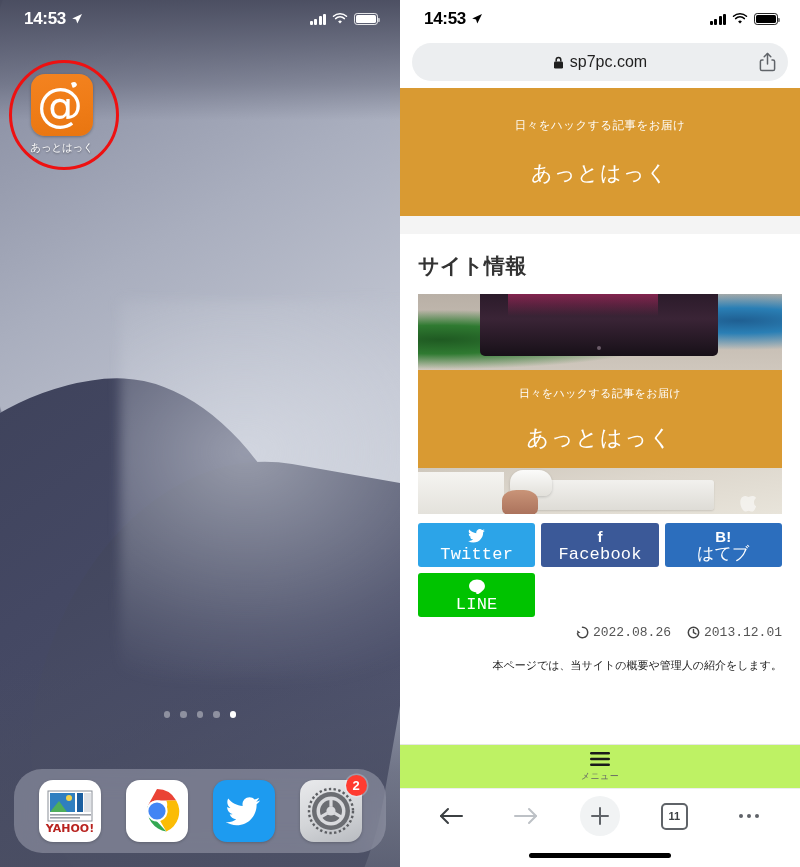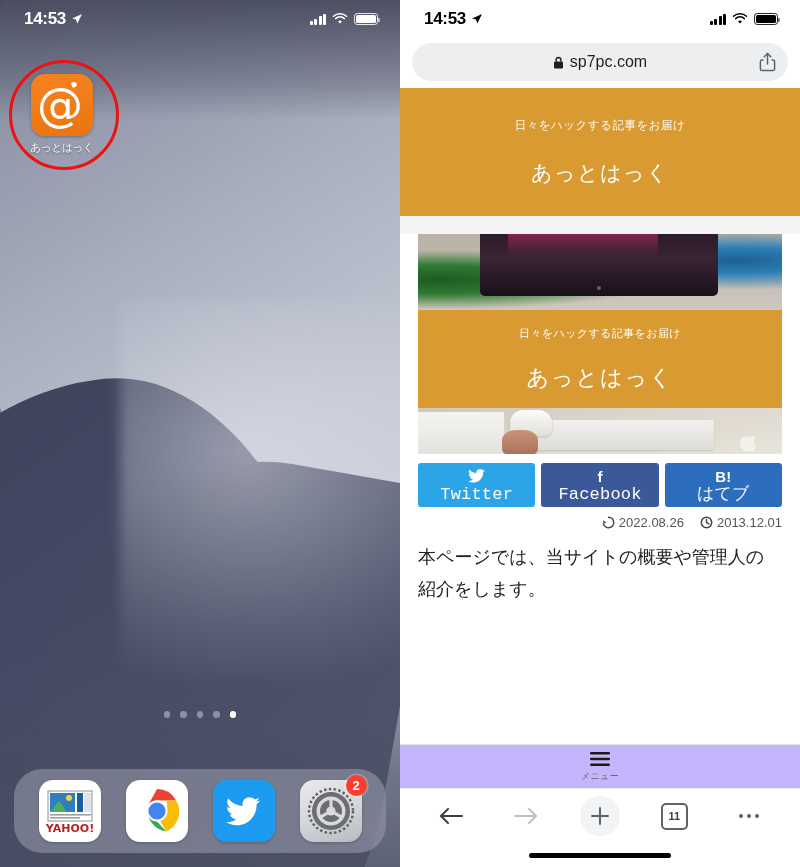--- a/index.html
+++ b/index.html
@@ -392,45 +392,47 @@
     justify-content: center;
     gap: 1px;
     font-size: 12.5px;
     letter-spacing: 0.2px;
   }
   .sbtn .ic { height: 17px; display:flex; align-items:center; justify-content:center; font-weight:bold; font-size: 15px;}
   .sbtn .lb { line-height: 1; font-size: 17px; font-family: Liberation Mono, monospace; }
 
   .dates {
     width: 364px;
-    margin: 8px auto 12px auto;
+    margin: 8px auto 0 auto;
     text-align: right;
     font-size: 13px;
     color: #555;
     display: flex;
     justify-content: flex-end;
     gap: 16px;
     align-items: center;
+    font-family: Liberation Mono, monospace;
   }
   .dates span { display: inline-flex; align-items: center; gap: 4px; }
 
   .lead {
     width: 364px;
-    margin: 0 auto 0 auto;
-    font-size: 18px;
+    margin: 16px auto 0 auto;
+    font-size: 11px;
     line-height: 1.75;
     color: #222;
+    text-align: right;
   }
 
   
   .site-nav {
     position: absolute;
     left: 0; right: 0; bottom: 78px;
     height: 44px;
-    background: #c4b5fd;
+    background: #bef264;
     border-top: 1px solid #e6e6e6;
     display: flex;
   }
   .site-nav .item {
     flex: 1;
     display: flex; flex-direction: column;
     align-items: center; justify-content: center;
     gap: 3px;
     color: #222;
   }
@@ -647,20 +649,21 @@
     </div>
 
     <div class="site-hero">
       <div class="tagline">日々をハックする記事をお届け</div>
       <div class="sitename">あっとはっく</div>
     </div>
 
     <div class="content-gap"></div>
 
     <div class="page-body">
+      <div class="section-title">サイト情報</div>
 
       <div class="eyecatch">
         <div class="ec-top"></div>
         <div class="ec-monitor"></div>
         <div class="ec-monitorglow"></div>
         <div class="ec-bottom"></div>
         <div class="ec-pad"></div>
         <div class="ec-keyboard"></div>
         <div class="ec-mouse"></div>
         <div class="ec-hand"></div>
@@ -688,20 +691,28 @@
           <span class="ic">f</span>
           <span class="lb">Facebook</span>
         </div>
 
         <div class="sbtn" style="background:#2c6ebd;">
           <span class="ic">B!</span>
           <span class="lb">はてブ</span>
         </div>
 
 
+        <div class="sbtn" style="background:#00c300;">
+          <span class="ic">
+            <svg width="16" height="15" viewBox="0 0 18 17">
+                <path d="M9 .6C4 .6 0 3.9 0 7.9c0 3.6 3.2 6.6 7.5 7.2.3.1.7.2.8.5.1.3 0 .7 0 .9l-.1.8c0 .2-.2.9.8.5s5.3-3.1 7.2-5.3C17.5 11.1 18 9.6 18 7.9 18 3.9 14 .6 9 .6z" fill="#fff"></path>
+              </svg>
+          </span>
+          <span class="lb">LINE</span>
+        </div>
 
 
       </div>
 
       <div class="dates">
         <span>
           <svg width="13" height="13" viewBox="0 0 14 14">
             <path d="M7 1.4a5.6 5.6 0 1 1-5.4 7" stroke="#444" stroke-width="1.6" fill="none" stroke-linecap="round"></path>
             <path d="M1.2 4.6 L1.5 8.1 L4.8 7.3" fill="#444"></path>
           </svg>

